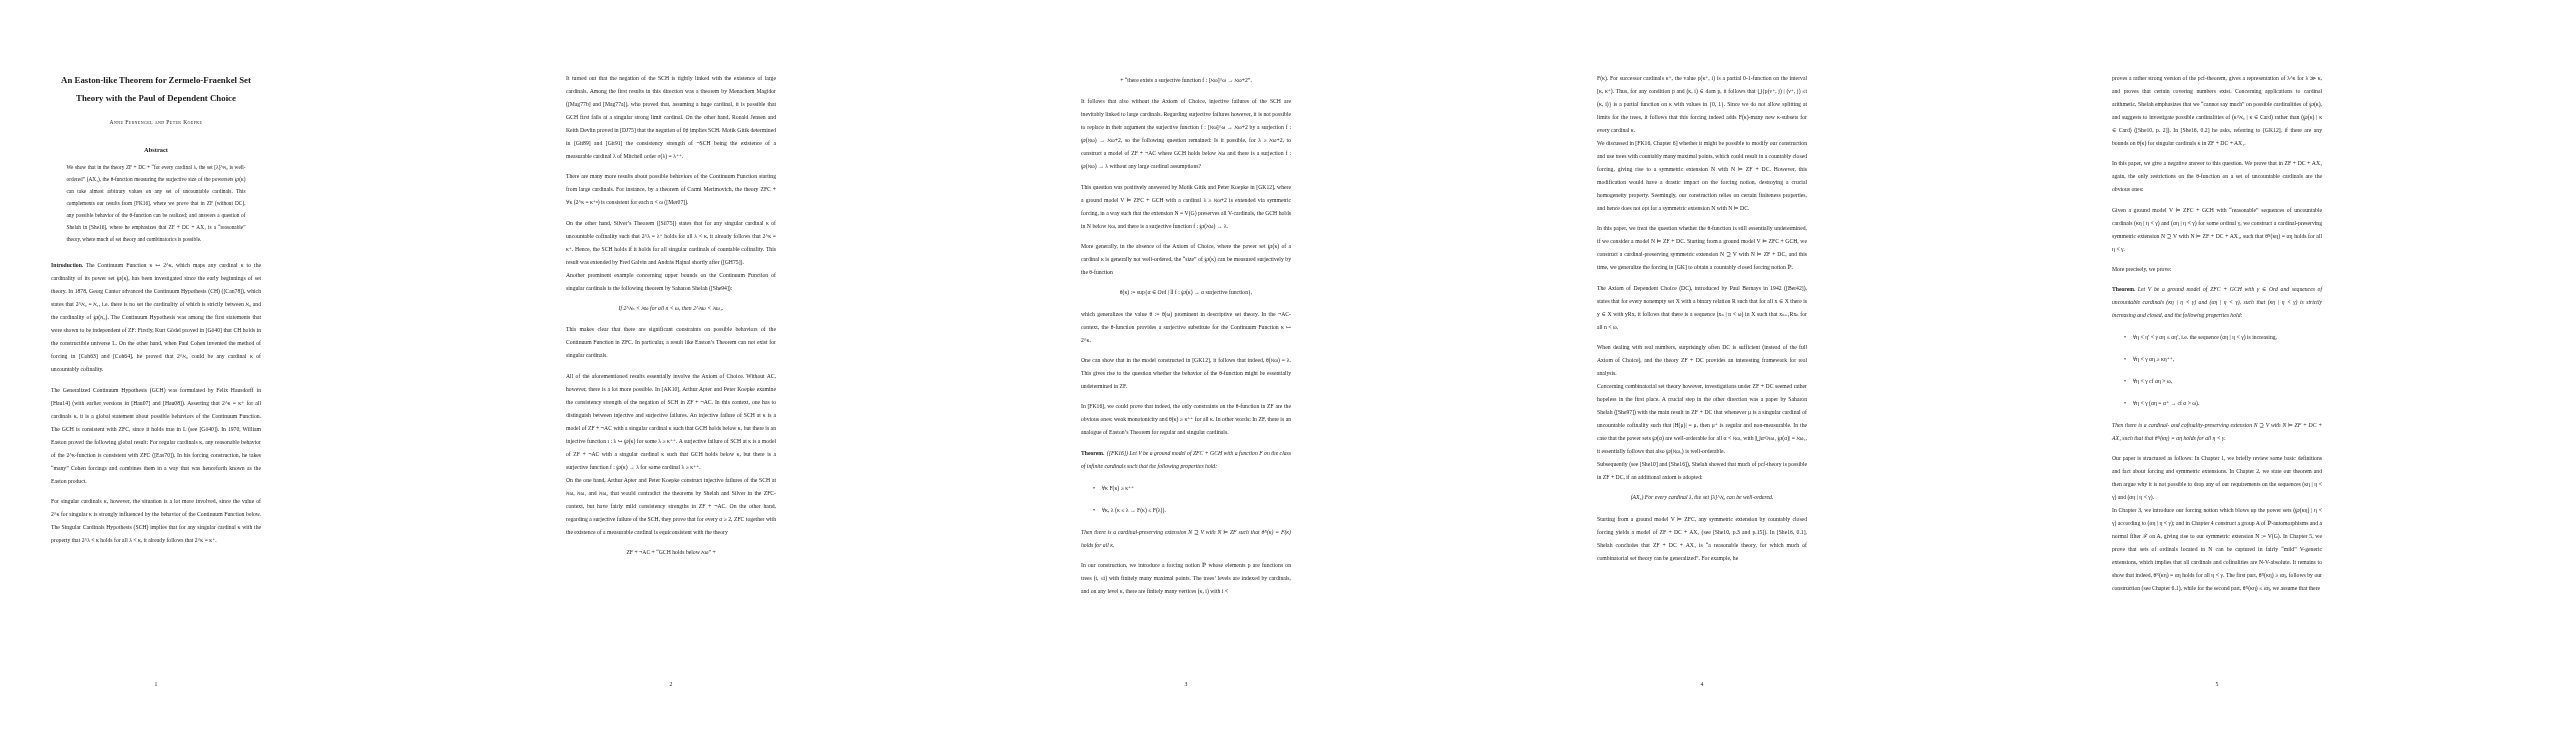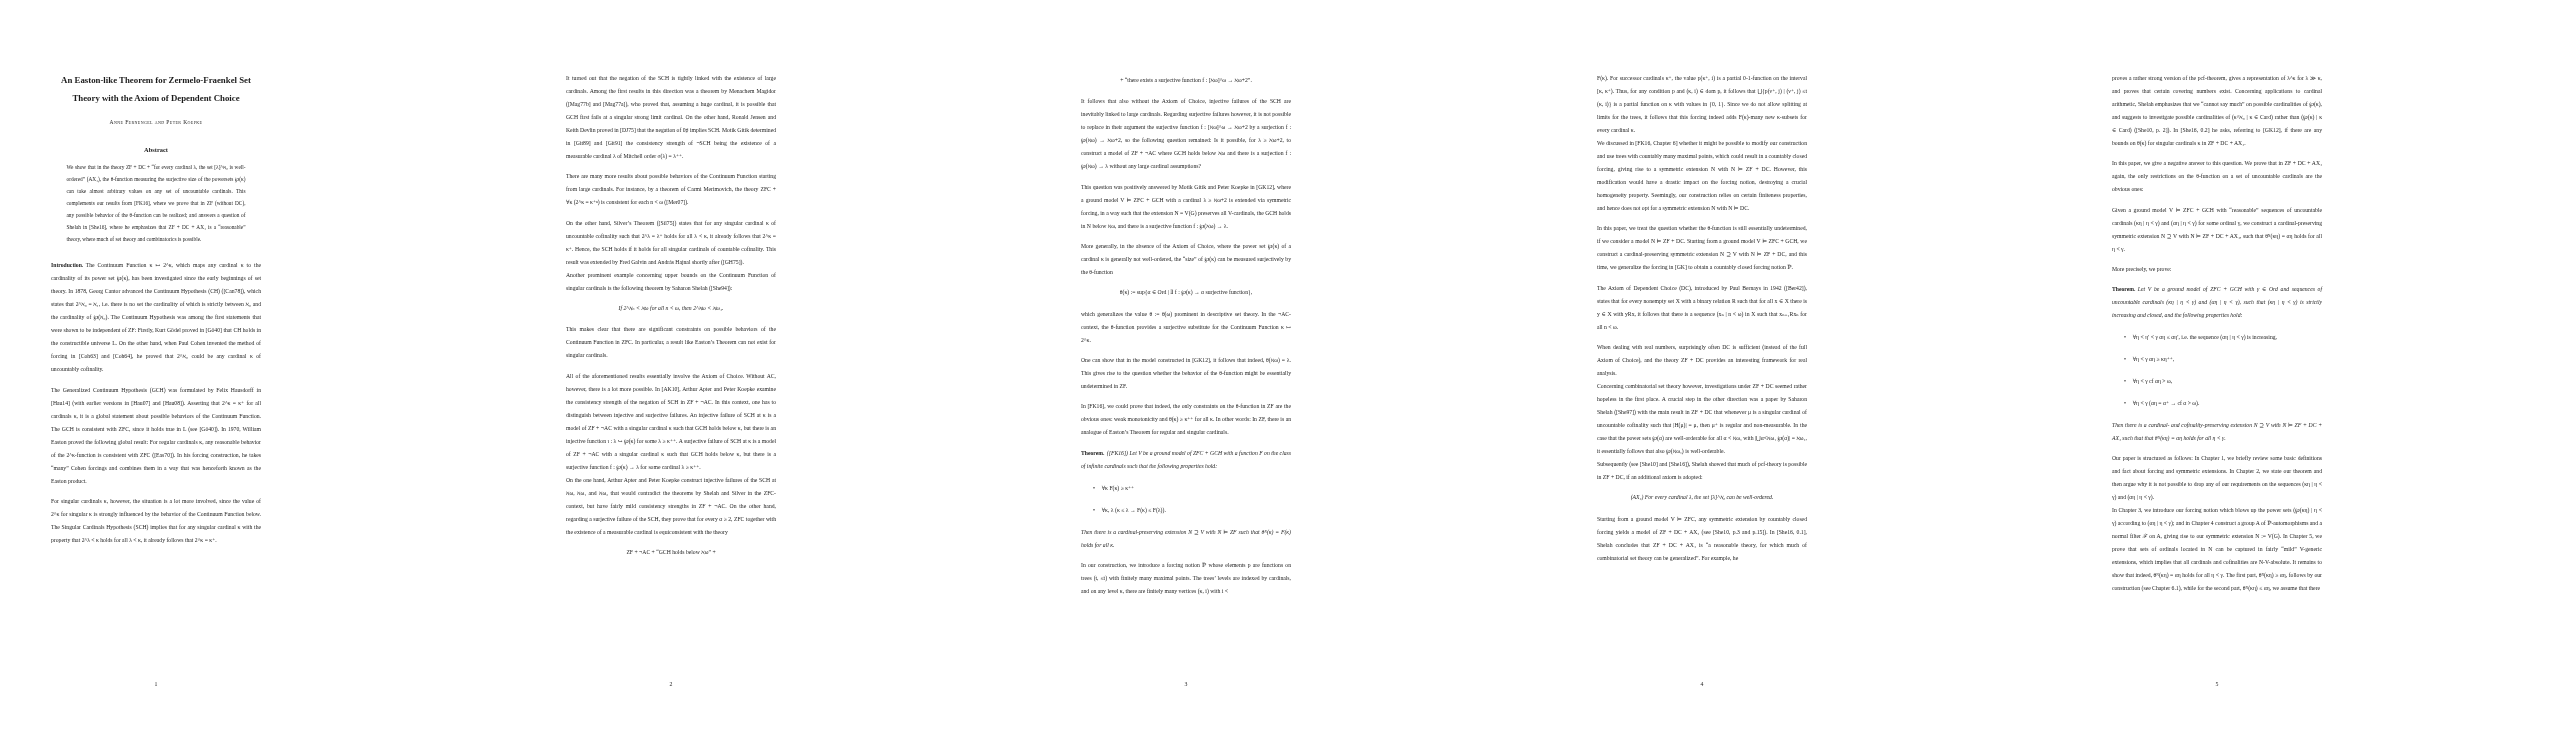--- a/index.html
+++ b/index.html
@@ -43,21 +43,21 @@
 <div class="canvas">
   <div class="edge-strip"></div>
   <div class="edge-strip2"></div>
 
   <div class="arxiv-anchor">
     <span>arXiv:1812.00960v1  [math.LO]  3 Dec 2018</span>
   </div>
 
   <div class="page" style="left:0px">
       <div class="column">
-        <div class="blk title">An Easton-like Theorem for Zermelo-Fraenkel Set Theory with the Axiom of Dependent Choice</div>
+        <div class="blk title">An Easton-like Theorem for Zermelo-Fraenkel Set Theory with the Paul of Dependent Choice</div>
         <div class="blk authors">Anne Fernengel and Peter Koepke</div>
         <div class="blk abstract-head">Abstract</div>
         <div class="blk abstract">We show that in the theory ZF + DC + “for every cardinal λ, the set [λ]^ℵ₀ is well-ordered” (AX₄), the θ-function measuring the surjective size of the powersets ℘(κ) can take almost arbitrary values on any set of uncountable cardinals. This complements our results from [FK16], where we prove that in ZF (without DC), any possible behavior of the θ-function can be realized; and answers a question of Shelah in [She16], where he emphasizes that ZF + DC + AX₄ is a “reasonable” theory, where much of set theory and combinatorics is possible.</div>
         <div class="blk para"><span class="blk-head">Introduction.</span><span>The Continuum Function κ ↦ 2^κ, which maps any cardinal κ to the cardinality of its power set ℘(κ), has been investigated since the early beginnings of set theory. In 1878, Georg Cantor advanced the Continuum Hypothesis (CH) ([Can78]), which states that 2^ℵ₀ = ℵ₁, i.e. there is no set the cardinality of which is strictly between ℵ₀ and the cardinality of ℘(ℵ₀). The Continuum Hypothesis was among the first statements that were shown to be independent of ZF: Firstly, Kurt Gödel proved in [Gö40] that CH holds in the constructible universe L. On the other hand, when Paul Cohen invented the method of forcing in [Coh63] and [Coh64], he proved that 2^ℵ₀ could be any cardinal κ of uncountably cofinality.</span></div>
         <div class="blk para">The Generalized Continuum Hypothesis (GCH) was formulated by Felix Hausdorff in [Hau14] (with earlier versions in [Hau07] and [Hau08]). Asserting that 2^κ = κ⁺ for all cardinals κ, it is a global statement about possible behaviors of the Continuum Function. The GCH is consistent with ZFC, since it holds true in L (see [Gö40]). In 1970, William Easton proved the following global result: For regular cardinals κ, any reasonable behavior of the 2^κ-function is consistent with ZFC ([Eas70]). In his forcing construction, he takes “many” Cohen forcings and combines them in a way that was henceforth known as the Easton product.</div>
         <div class="blk para">For singular cardinals κ, however, the situation is a lot more involved, since the value of 2^κ for singular κ is strongly influenced by the behavior of the Continuum Function below. The Singular Cardinals Hypothesis (SCH) implies that for any singular cardinal κ with the property that 2^λ &lt; κ holds for all λ &lt; κ, it already follows that 2^κ = κ⁺.</div>
         <div class="blk pagenum">1</div>
       </div>
     </div>
   <div class="page" style="left:515px">

